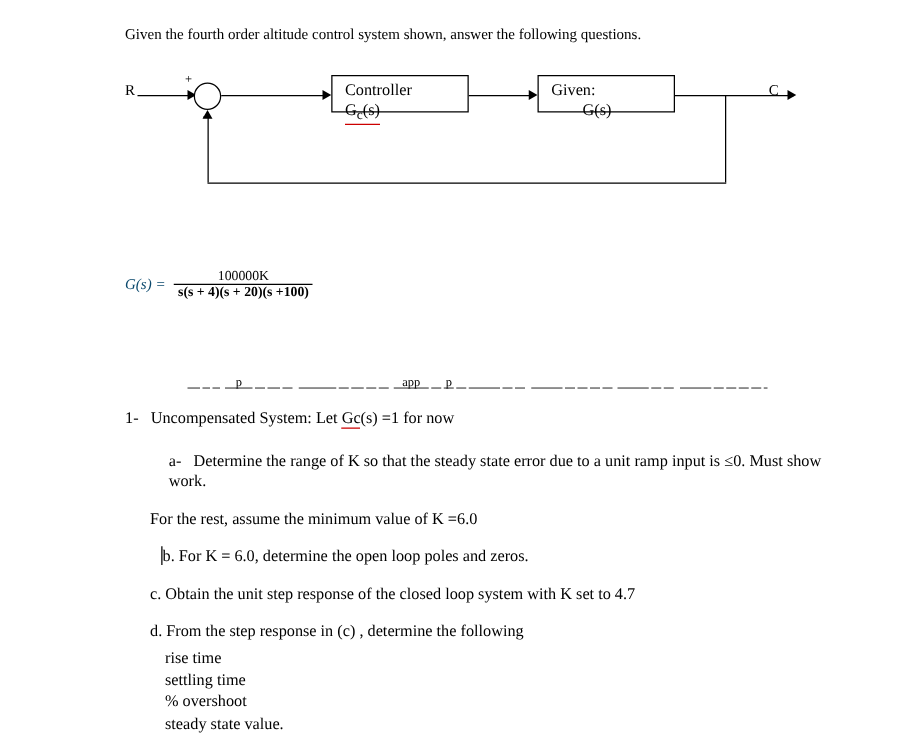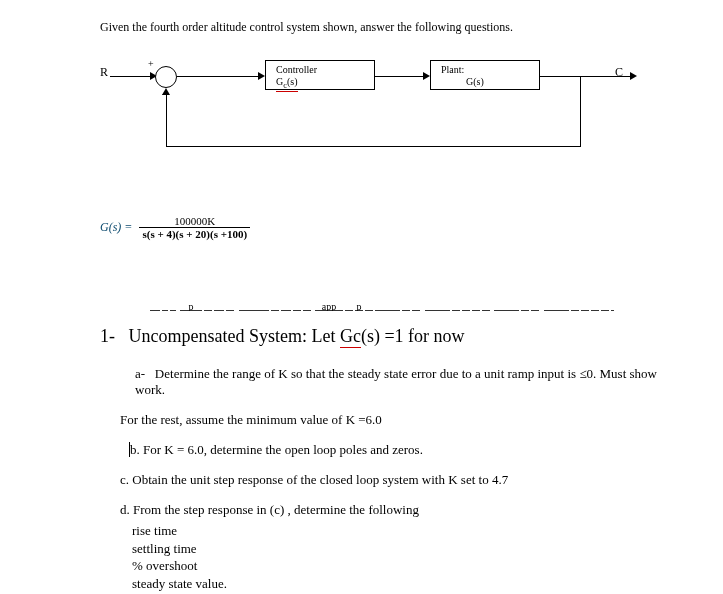--- a/index.html
+++ b/index.html
@@ -53,21 +53,21 @@
       position: absolute;
       left: 62px;
       top: 28px;
       font-size: 10px;
     }
     .box {
       position: absolute;
       border: 1px solid #000;
       background: #fff;
       padding: 3px 10px;
-      font-size: 10px;
+      font-size: 13px;
       line-height: 1.2;
     }
     .controller-box {
       left: 165px;
       top: 0;
       width: 110px;
       height: 30px;
     }
     .plant-box {
       left: 330px;
@@ -135,21 +135,21 @@
     .partial span {
       border-bottom: 1px solid #333;
       display: inline-block;
       margin: 0 1px;
       height: 8px;
       line-height: 8px;
       vertical-align: bottom;
     }
     .q1 {
       margin-bottom: 18px;
-      font-size: 18px;
+      font-size: 13px;
     }
     .sub {
       margin-left: 35px;
       margin-bottom: 14px;
       font-size: 13px;
     }
     .sub-deep {
       margin-left: 32px;
       font-size: 13px;
       line-height: 1.35;
@@ -189,21 +189,21 @@
       <span class="underline-red">
         <span>G</span><sub>c</sub><span>(s)</span>
       </span>
     </div>
   </div>
 
   <div class="line hline" style="left:275px; top:16px; width:52px;"></div>
   <div class="arrow-right" style="left:323px; top:12px;"></div>
 
   <div class="box plant-box">
-    <div>Plant:</div>
+    <div>Given:</div>
     <div style="padding-left:25px;">G(s)</div>
   </div>
 
   <div class="line hline" style="left:440px; top:16px; width:95px;"></div>
   <div class="arrow-right" style="left:530px; top:12px;"></div>
 
   <div class="line vline" style="left:480px; top:16px; height:70px;"></div>
   <div class="line hline" style="left:66px; top:86px; width:415px;"></div>
   <div class="line vline" style="left:66px; top:30px; height:56px;"></div>
   <div class="arrow-up" style="left:62px; top:28px;"></div>

